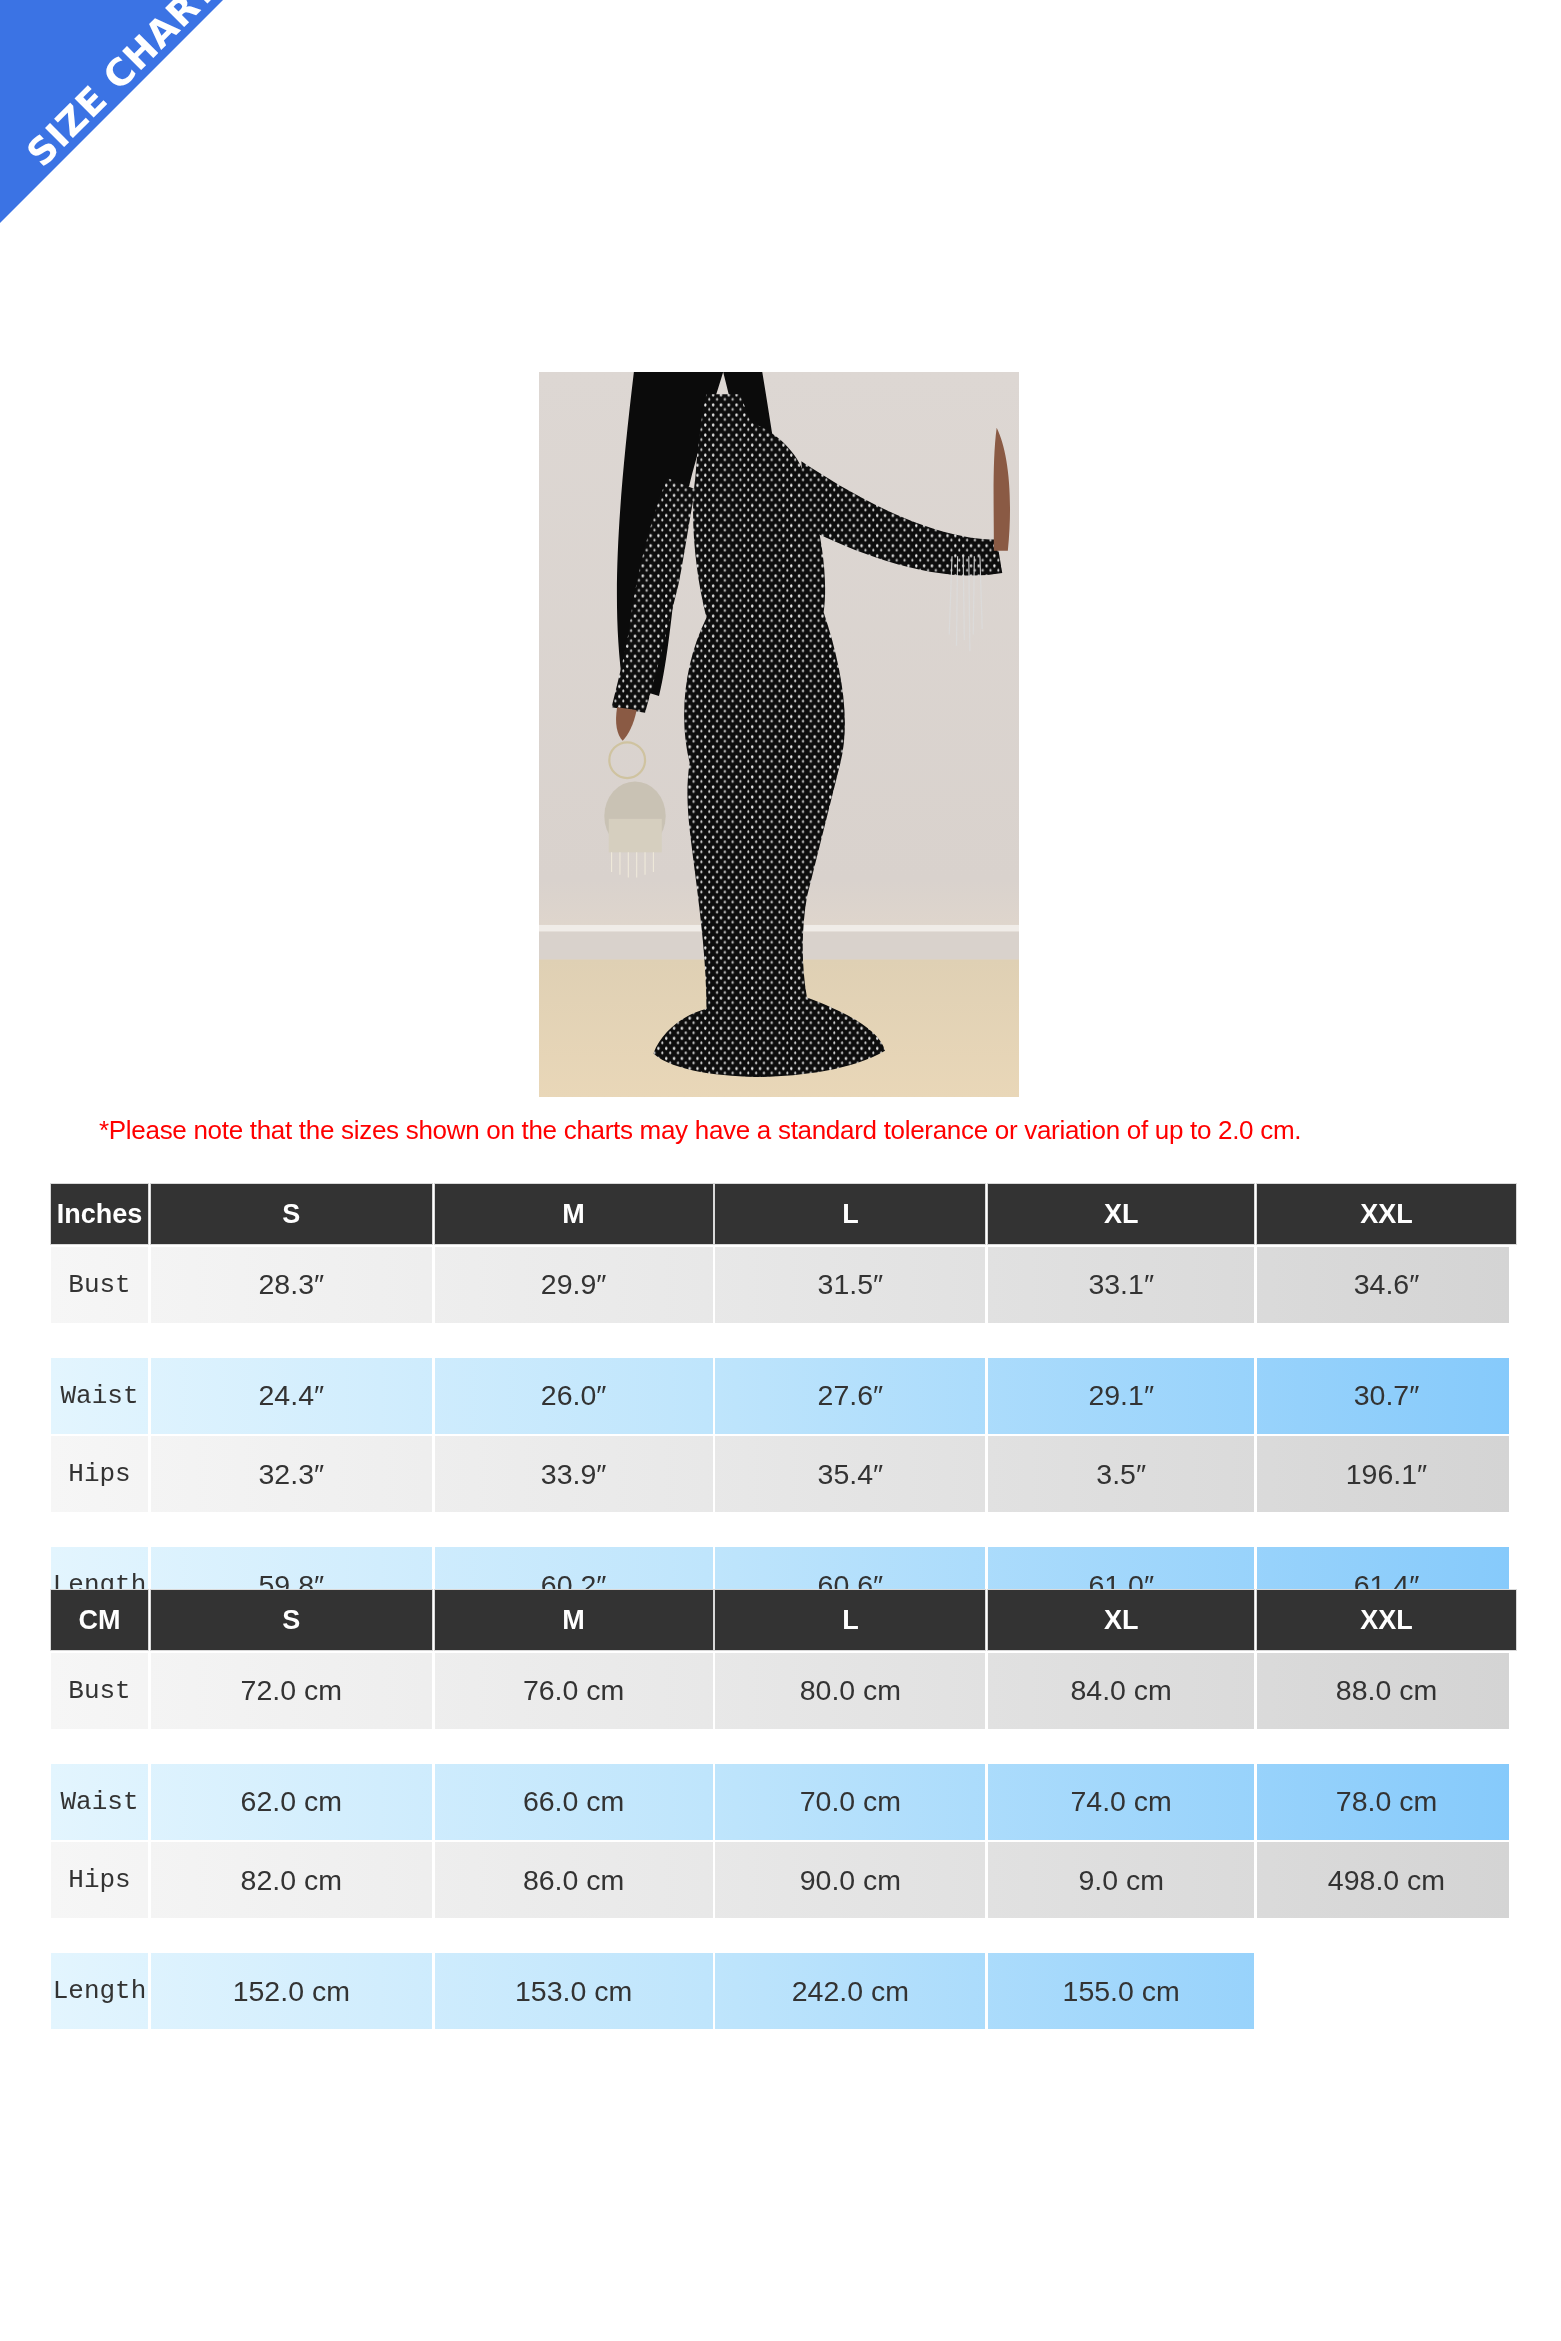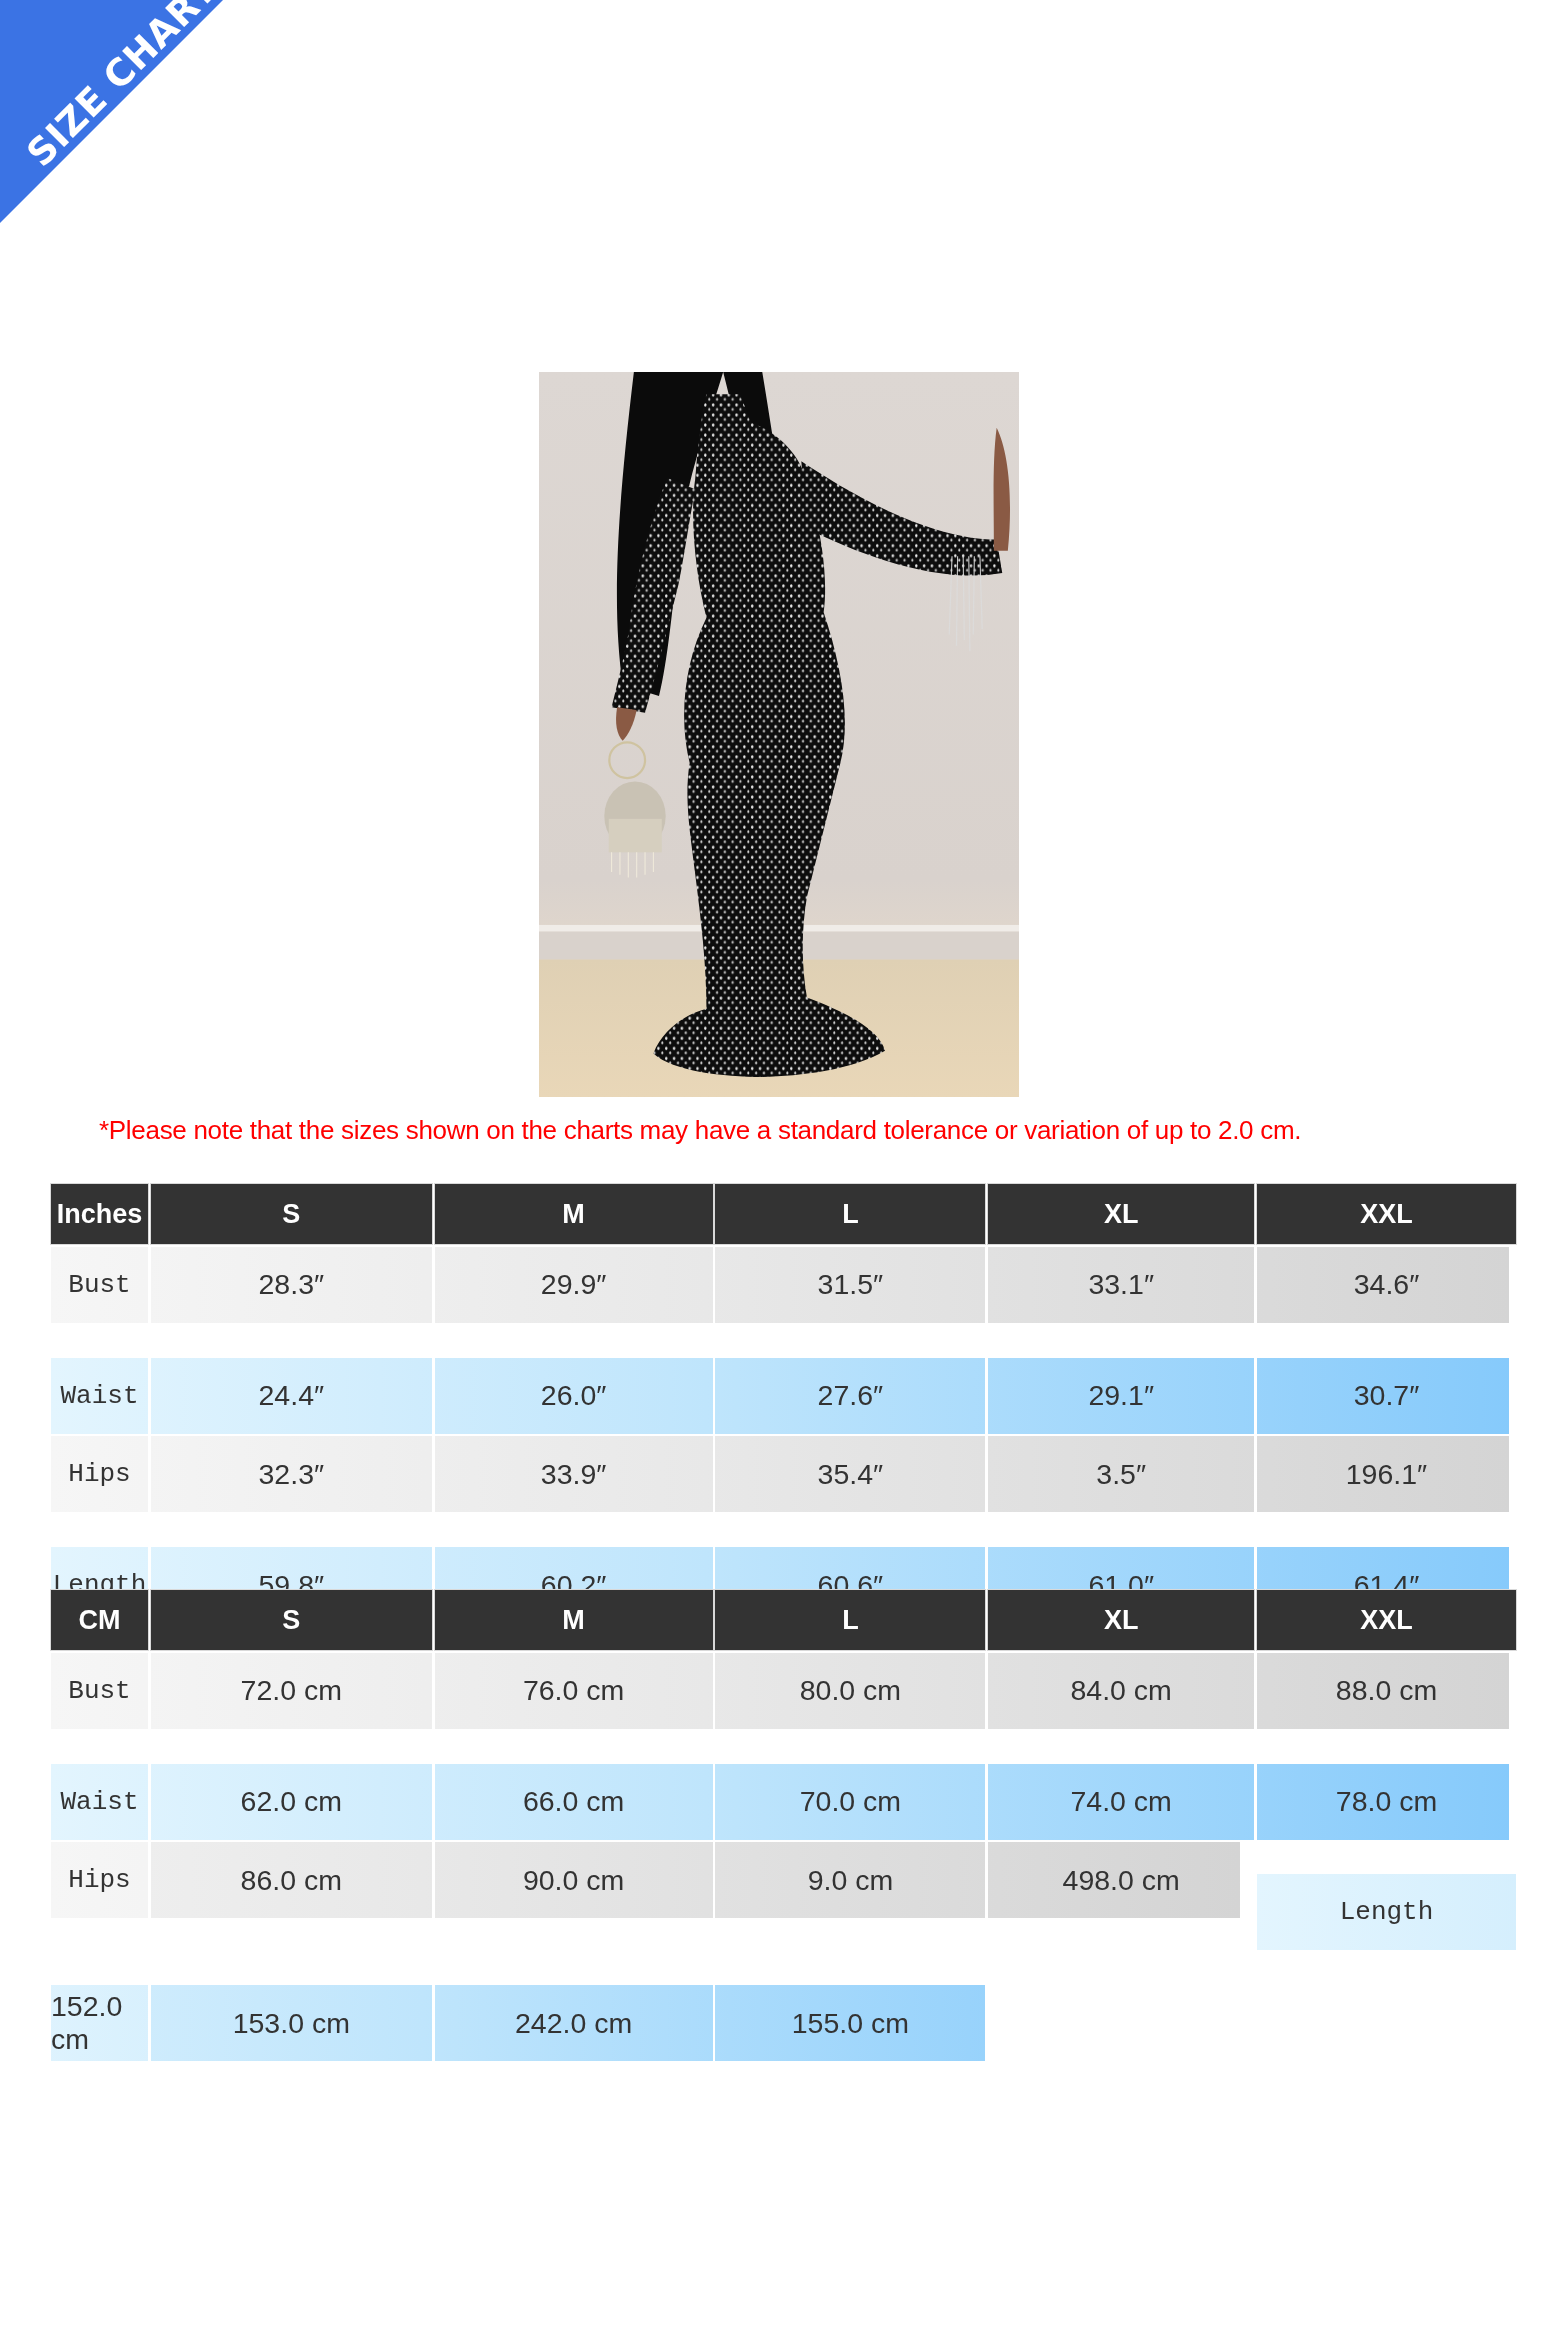--- a/index.html
+++ b/index.html
@@ -180,20 +180,21 @@
   <div class="cell g c5">88.0 cm</div>
 
   <div class="cell label b c0">Waist</div>
   <div class="cell b c1">62.0 cm</div>
   <div class="cell b c2">66.0 cm</div>
   <div class="cell b c3">70.0 cm</div>
   <div class="cell b c4">74.0 cm</div>
   <div class="cell b c5">78.0 cm</div>
 
   <div class="cell label g c0">Hips</div>
+  <div class="cell g c1">82.0 cm</div>
   <div class="cell g c2">86.0 cm</div>
   <div class="cell g c3">90.0 cm</div>
   <div class="cell g c4">9.0 cm</div>
   <div class="cell g c5">498.0 cm</div>
 
   <div class="cell label b c0">Length</div>
   <div class="cell b c1">152.0 cm</div>
   <div class="cell b c2">153.0 cm</div>
   <div class="cell b c3">242.0 cm</div>
   <div class="cell b c4">155.0 cm</div>

